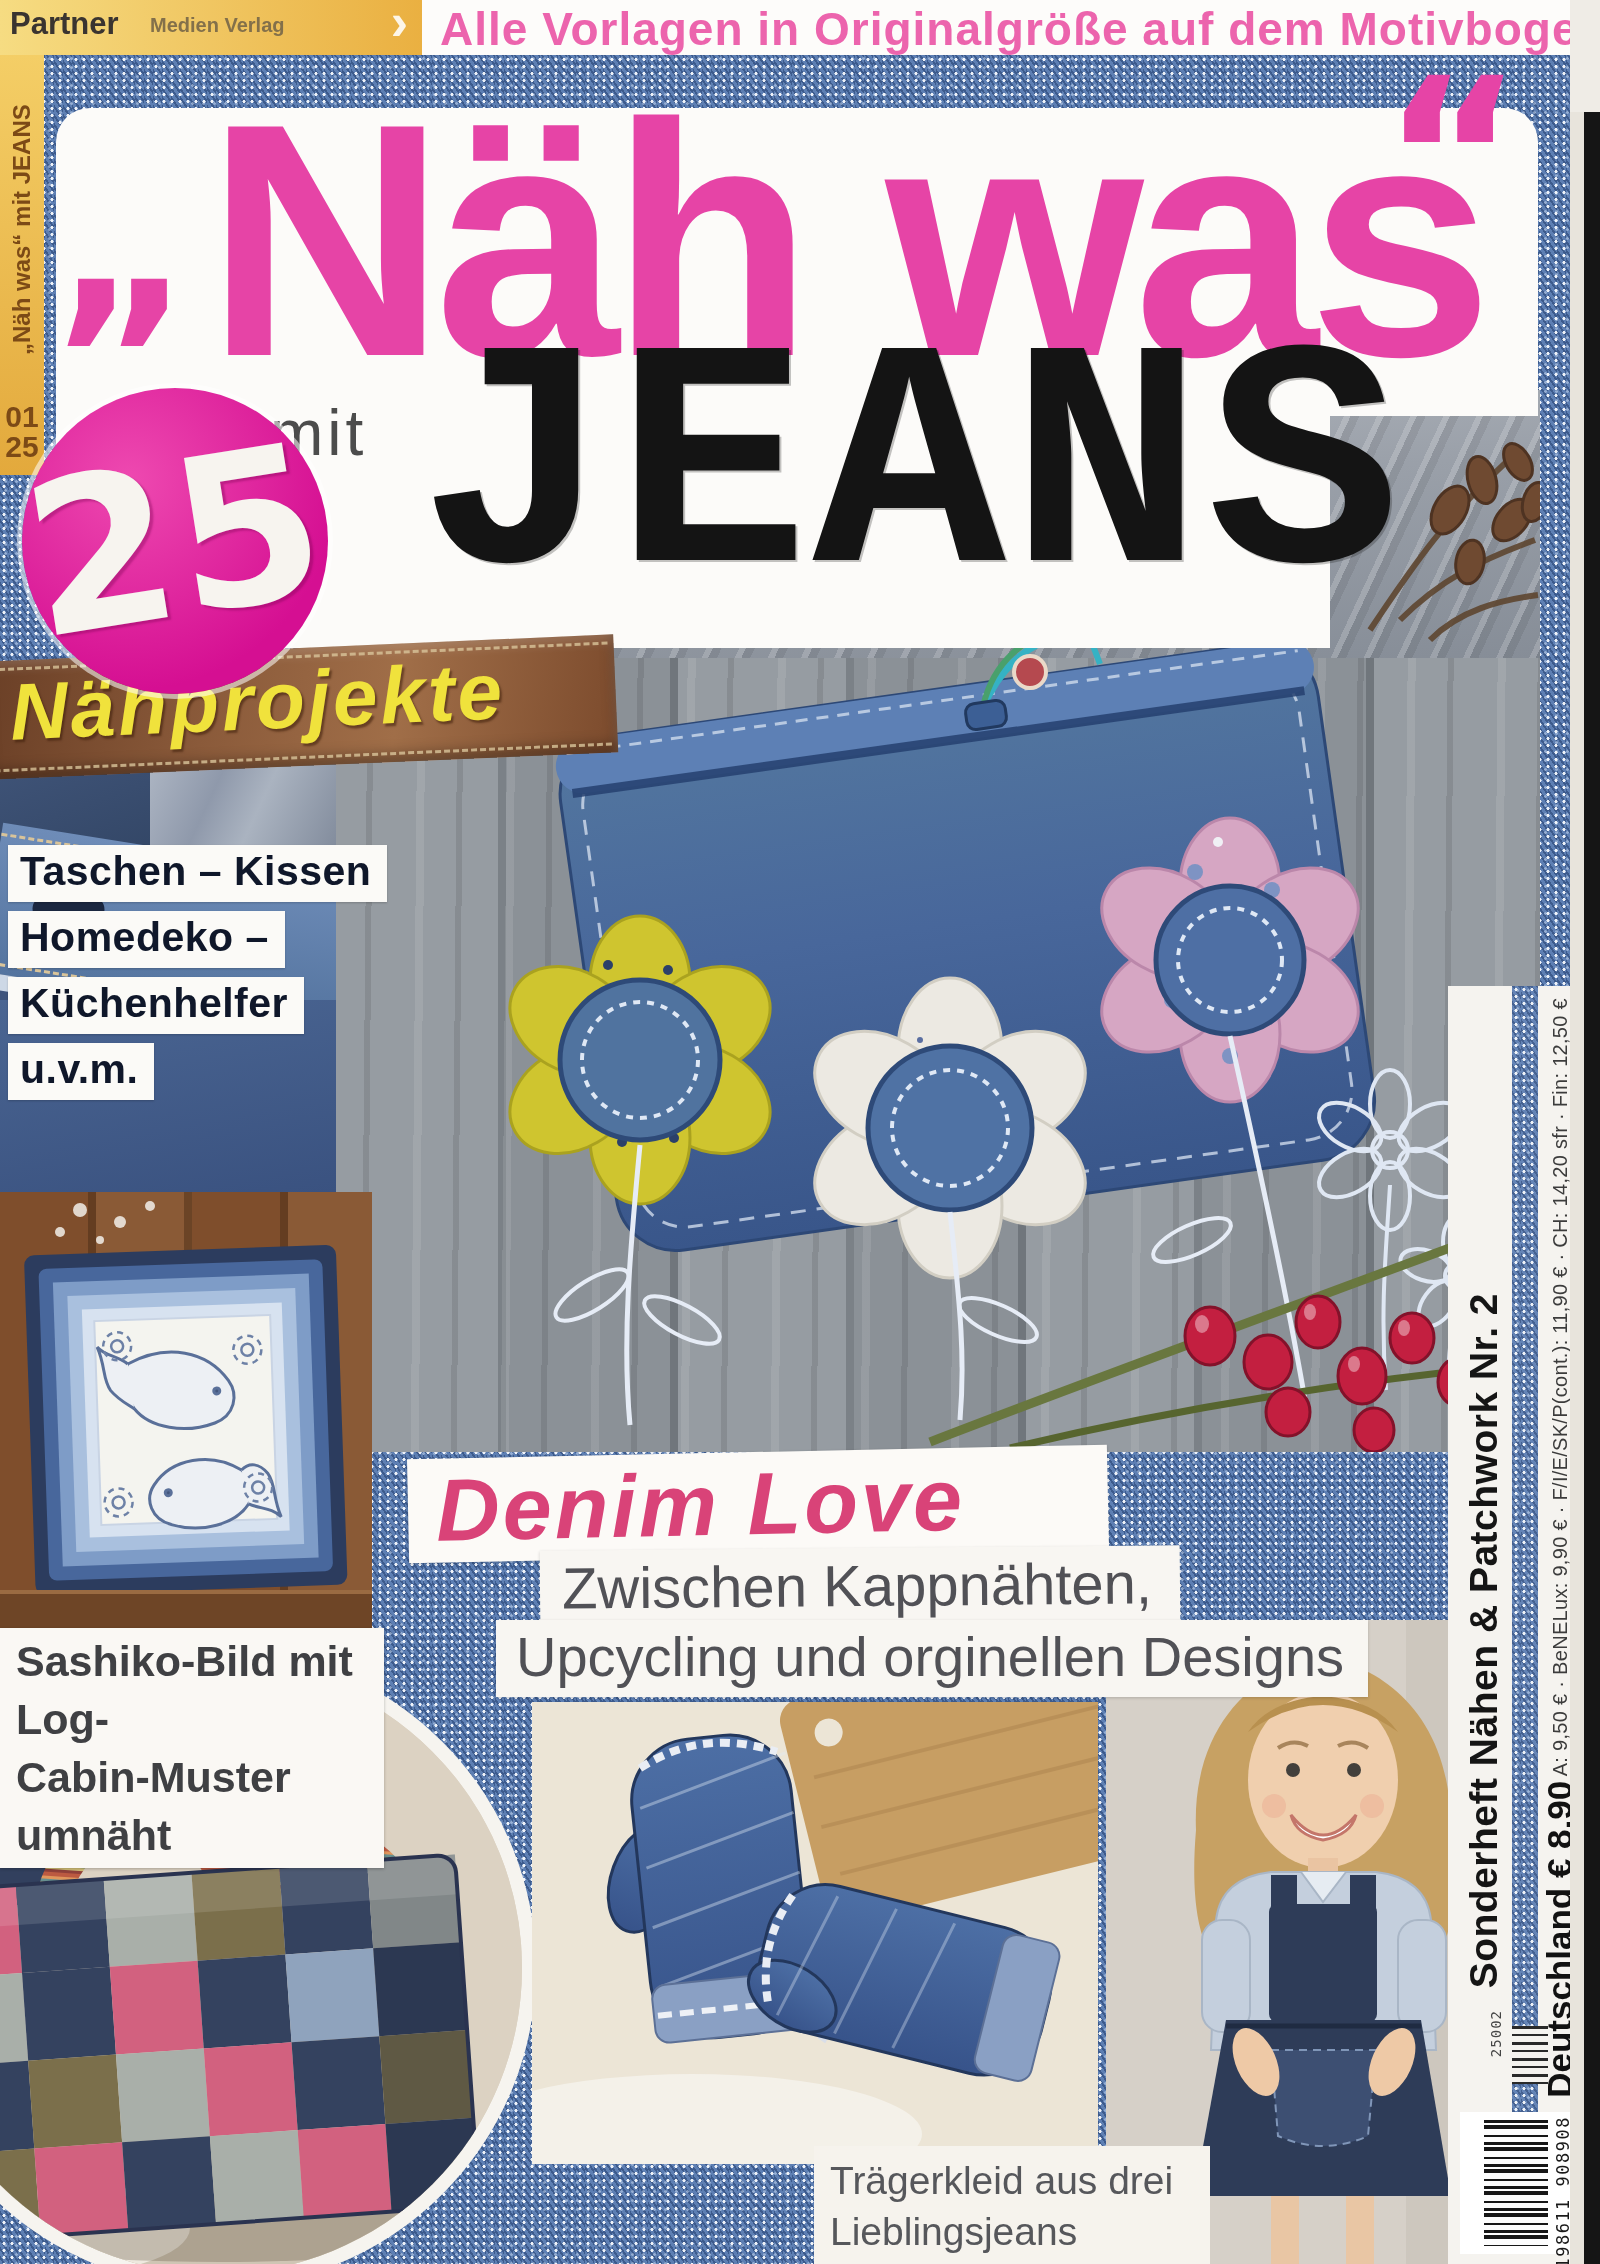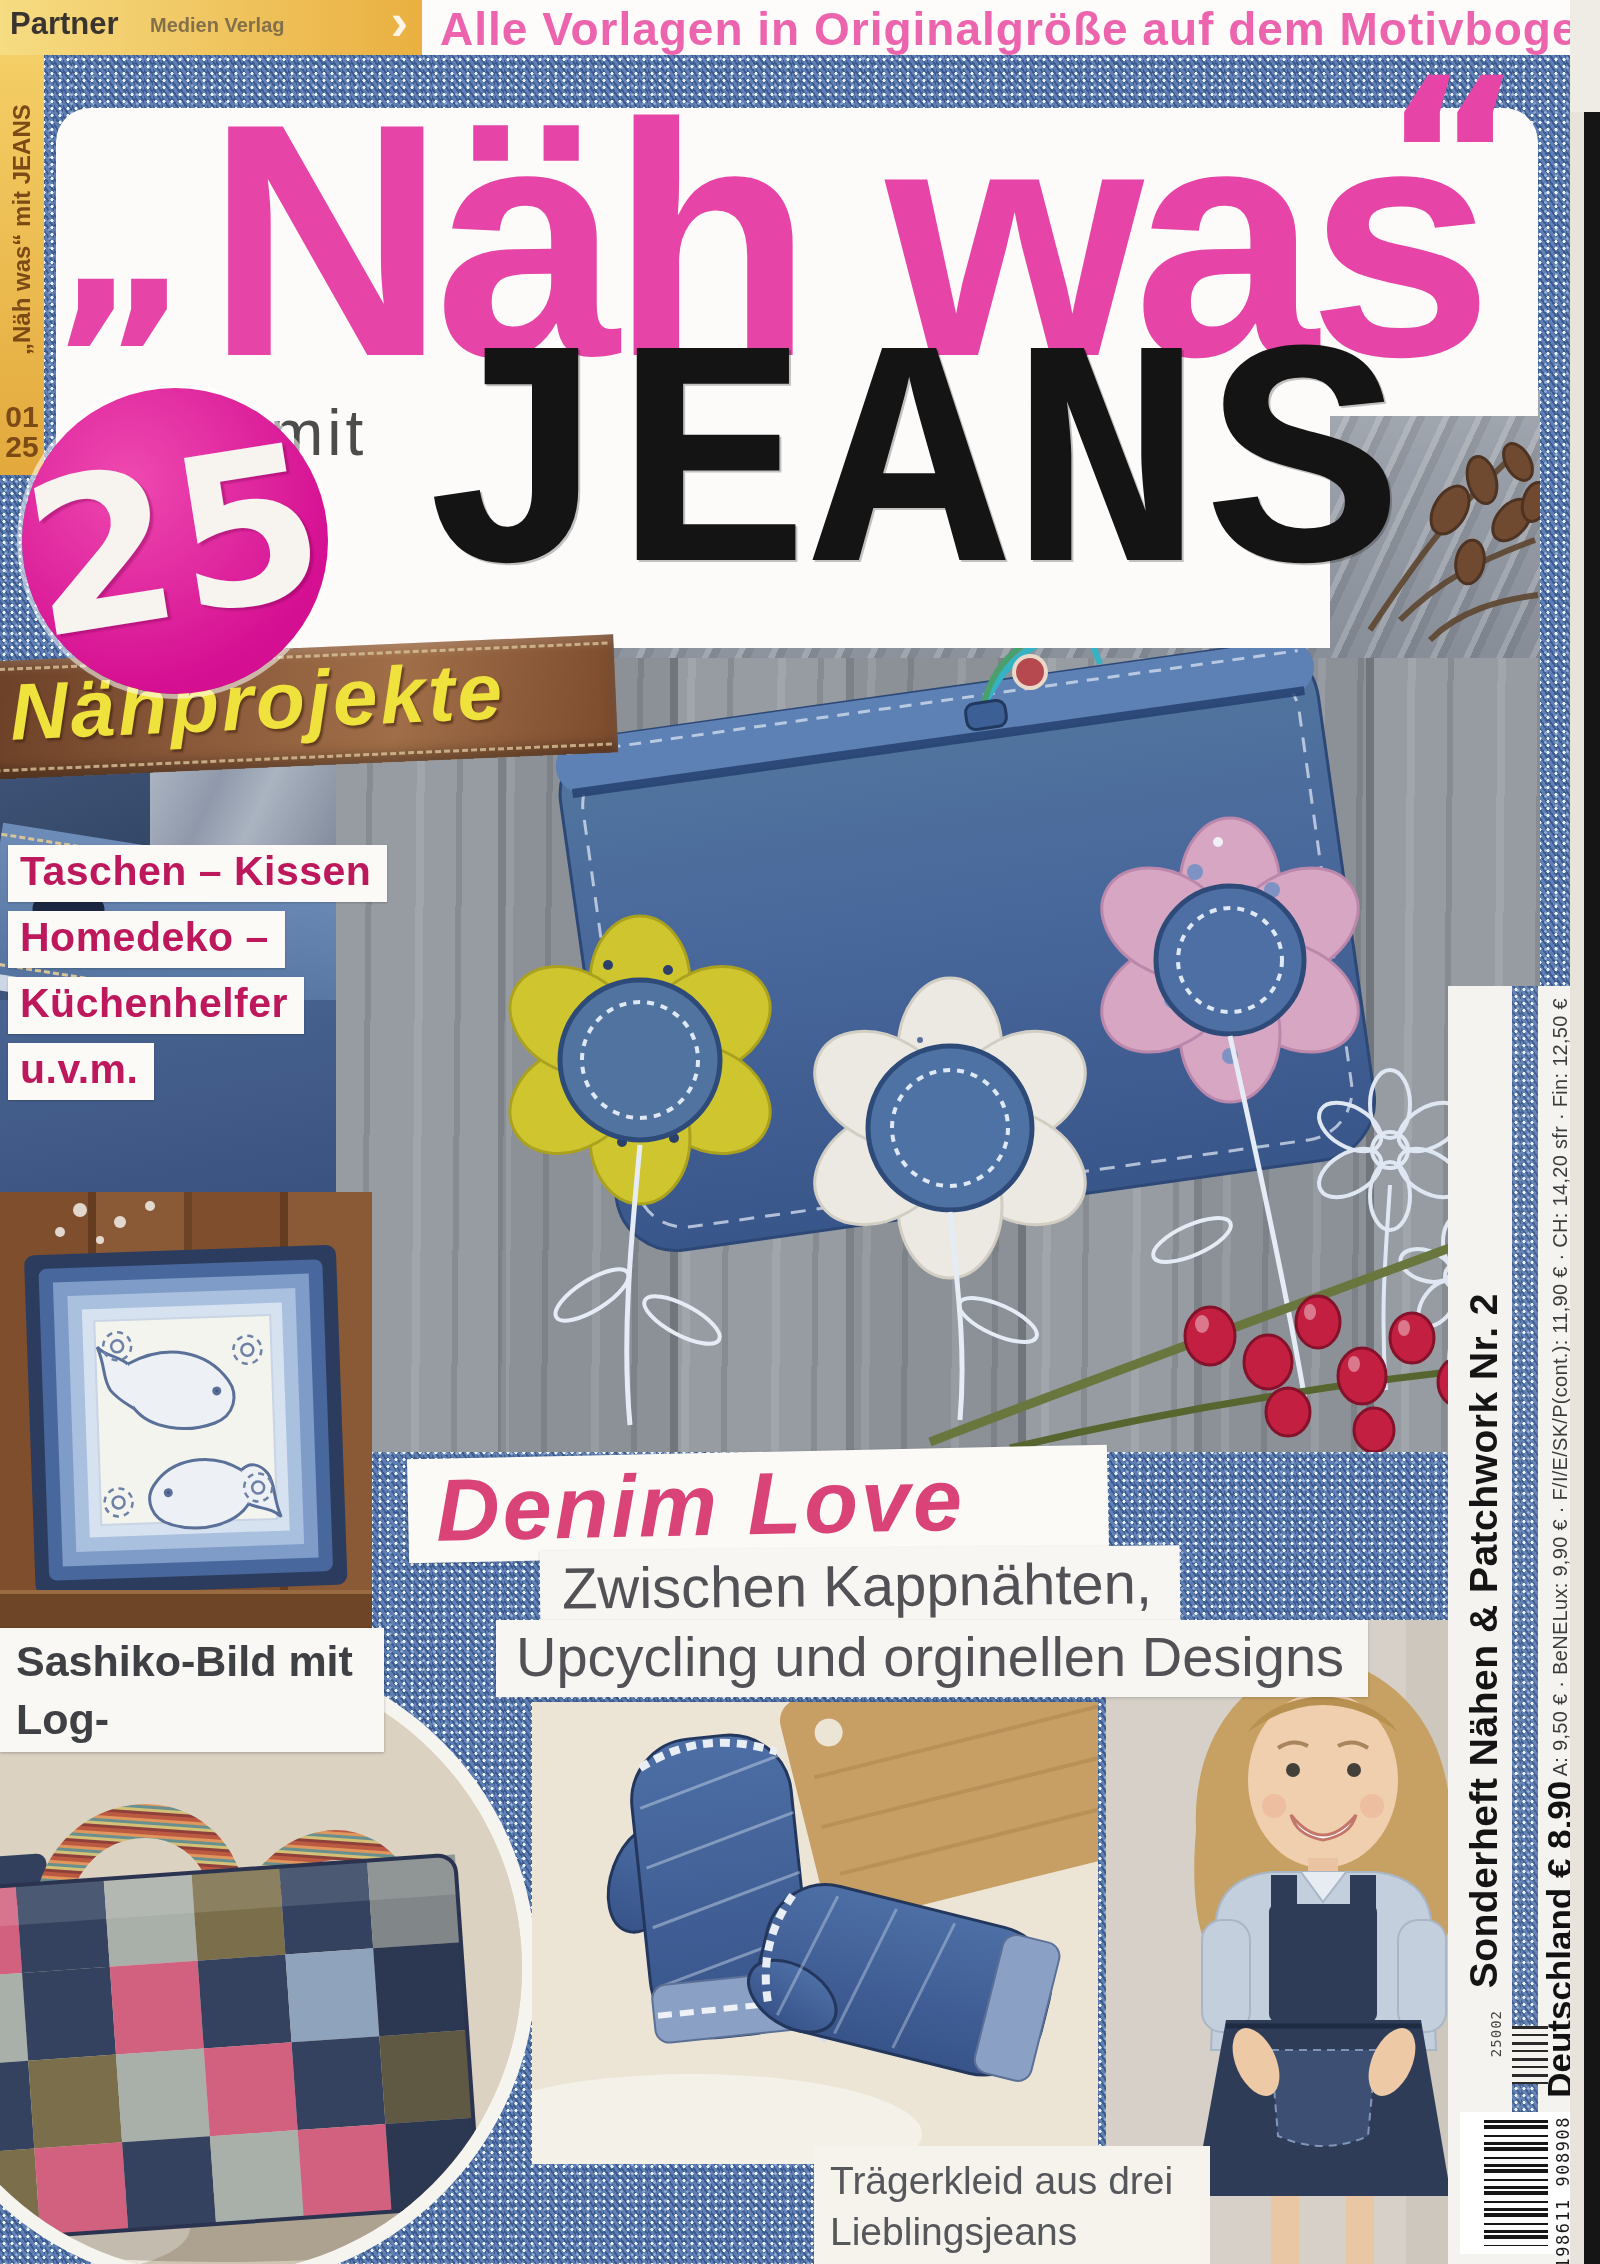--- a/index.html
+++ b/index.html
@@ -65,21 +65,21 @@
   .leather-band:before{content:"";position:absolute;left:6px;right:6px;top:7px;border-top:3px dashed #d9c49a;opacity:.8;}
   .leather-band:after{content:"";position:absolute;left:6px;right:6px;bottom:7px;border-top:3px dashed #d9c49a;opacity:.8;}
   .band-label{position:absolute;left:24px;top:6px;font-size:80px;font-weight:700;font-style:italic;color:#f0e23c;letter-spacing:3px;text-shadow:2px 3px 2px rgba(60,30,10,.55);}
   .badge{left:22px;top:388px;width:306px;height:306px;border-radius:50%;
     background:radial-gradient(circle at 35% 30%, #ee49b0, #d50f92 72%);
     display:flex;align-items:center;justify-content:center;box-shadow:0 0 0 5px rgba(255,255,255,.55);}
   .badge-count{font-family:"DejaVu Sans",sans-serif;font-size:212px;font-weight:700;color:#f7f4ef;transform:rotate(-9deg);text-shadow:3px 3px 2px rgba(120,0,80,.35);}
   
   .topics{left:8px;top:845px;}
   .topic-strip{display:table;background:#fbfaf7;padding:3px 16px 7px 12px;margin-bottom:9px;
-    font-size:41px;font-weight:600;color:#be185d;letter-spacing:.5px;box-shadow:0 1px 2px rgba(0,0,0,.2);}
+    font-size:41px;font-weight:600;color:#0f172a;letter-spacing:.5px;box-shadow:0 1px 2px rgba(0,0,0,.2);}
   
   .sashiko{left:0;top:1192px;width:372px;height:440px;overflow:hidden;
     background:repeating-linear-gradient(90deg,#7f4e2c 0 88px,#643d21 88px 96px,#8a5a36 96px 184px,#6b4426 184px 192px);}
   .caption-box{background:#faf8f4;color:#3f4043;font-weight:600;box-shadow:0 1px 3px rgba(0,0,0,.25);}
   .caption-sashiko{left:0;top:1628px;width:352px;padding:4px 16px;font-size:43px;line-height:1.35;}
   .caption-sashiko span{display:block;}
   
   .denim-love{left:408px;top:1452px;width:700px;height:104px;background:#fcfaf7;transform:rotate(-1.2deg);
     display:flex;align-items:center;box-shadow:0 1px 3px rgba(0,0,0,.2);}
   .denim-love span{margin-left:28px;font-size:88px;font-weight:700;font-style:italic;color:#d94378;letter-spacing:3px;font-family:"Liberation Sans",sans-serif;}
@@ -401,20 +401,21 @@
         </g>
         <rect x="470" y="210" width="88" height="352" fill="rgba(25,32,52,.28)"></rect>
         <rect x="30" y="210" width="528" height="40" fill="rgba(255,255,255,.12)"></rect>
         <rect x="30" y="210" width="528" height="352" rx="18" fill="none" stroke="#2a3350" stroke-width="4"></rect>
       </g>
     </svg>
   </div>
 
   <div class="caption-box caption-sashiko abs">
     <span>Sashiko-Bild mit Log-</span>
+    <span>Cabin-Muster umnäht</span>
   </div>
 
   <div class="mitts abs">
     <svg width="566" height="462" viewBox="0 0 566 462">
       <defs>
         <linearGradient id="dg2" x1="0" y1="0" x2="0" y2="1">
           <stop offset="0" stop-color="#4d6fa5"></stop>
             <stop offset="1" stop-color="#37538a"></stop>
         </linearGradient>
       </defs>

